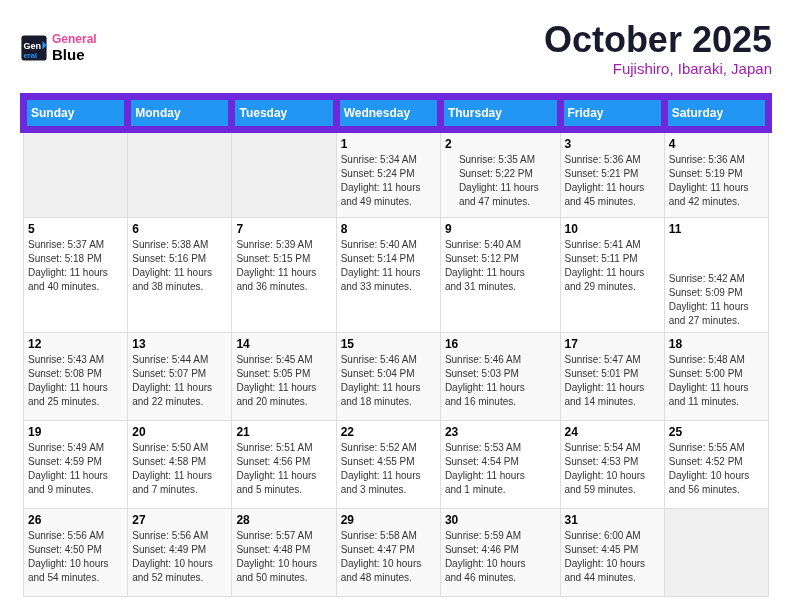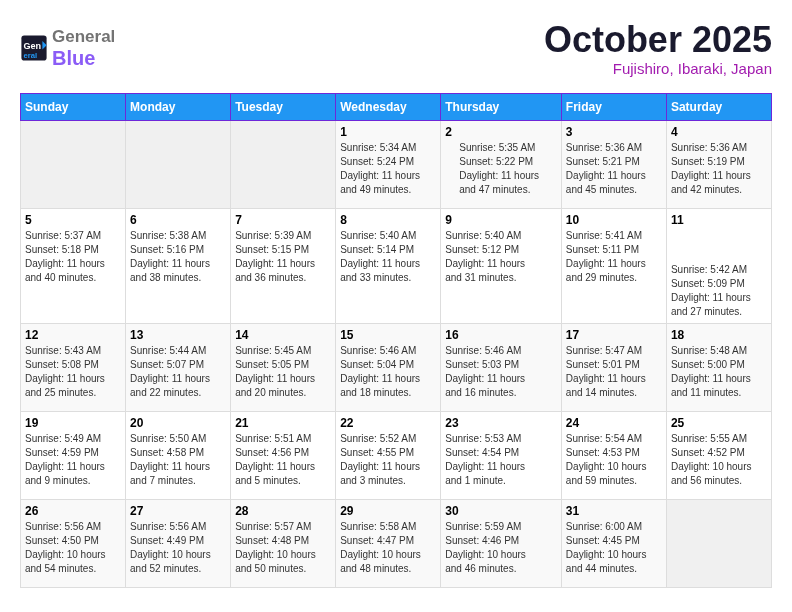--- a/index.html
+++ b/index.html
@@ -45,21 +45,21 @@
     }
     thead tr {
       background-color: #2196F3;
       color: white;
     }
     thead th {
       padding: 6px 4px;
       text-align: left;
       font-size: 12px;
       font-weight: bold;
-      border: 1px solid #6d28d9;
+      border: 7px solid #6d28d9;
       margin-top: 44px;
     }
     tbody tr {
       border-bottom: 1px solid #ccc;
     }
     tbody td {
       vertical-align: top;
       padding: 4px 4px;
       border: 1px solid #ddd;
       min-height: 80px;
@@ -91,22 +91,22 @@
 
 <div class="header">
   <div class="logo">
     <svg class="logo-icon" viewBox="0 0 40 40">
       <rect x="2" y="2" width="36" height="36" rx="4" fill="#1a1a2e"></rect>
       <text x="5" y="22" font-size="13" font-weight="bold" fill="white" font-family="Arial">Gen</text>
       <text x="5" y="34" font-size="11" font-weight="bold" fill="#2196F3" font-family="Arial">eral</text>
       <polygon points="32,10 38,16 32,22" fill="#2196F3"></polygon>
     </svg>
     <div>
-      <div style="font-size:17px;font-weight:bold;color:#737373;line-height:1.1;">General</div>
-      <div style="font-size:20px;font-weight:bold;color:#8b5cf6;line-height:1.1;">Blue</div>
+      <div style="font-size:12px;font-weight:bold;color:#ec4899;line-height:1.1;">General</div>
+      <div style="font-size:15px;font-weight:bold;color:#000000;line-height:1.1;">Blue</div>
     </div>
   </div>
   <div class="title-block">
     <div class="month-title">October 2025</div>
     <div class="subtitle">Fujishiro, Ibaraki, Japan</div>
   </div>
 </div>
 
 <table>
   <thead>

